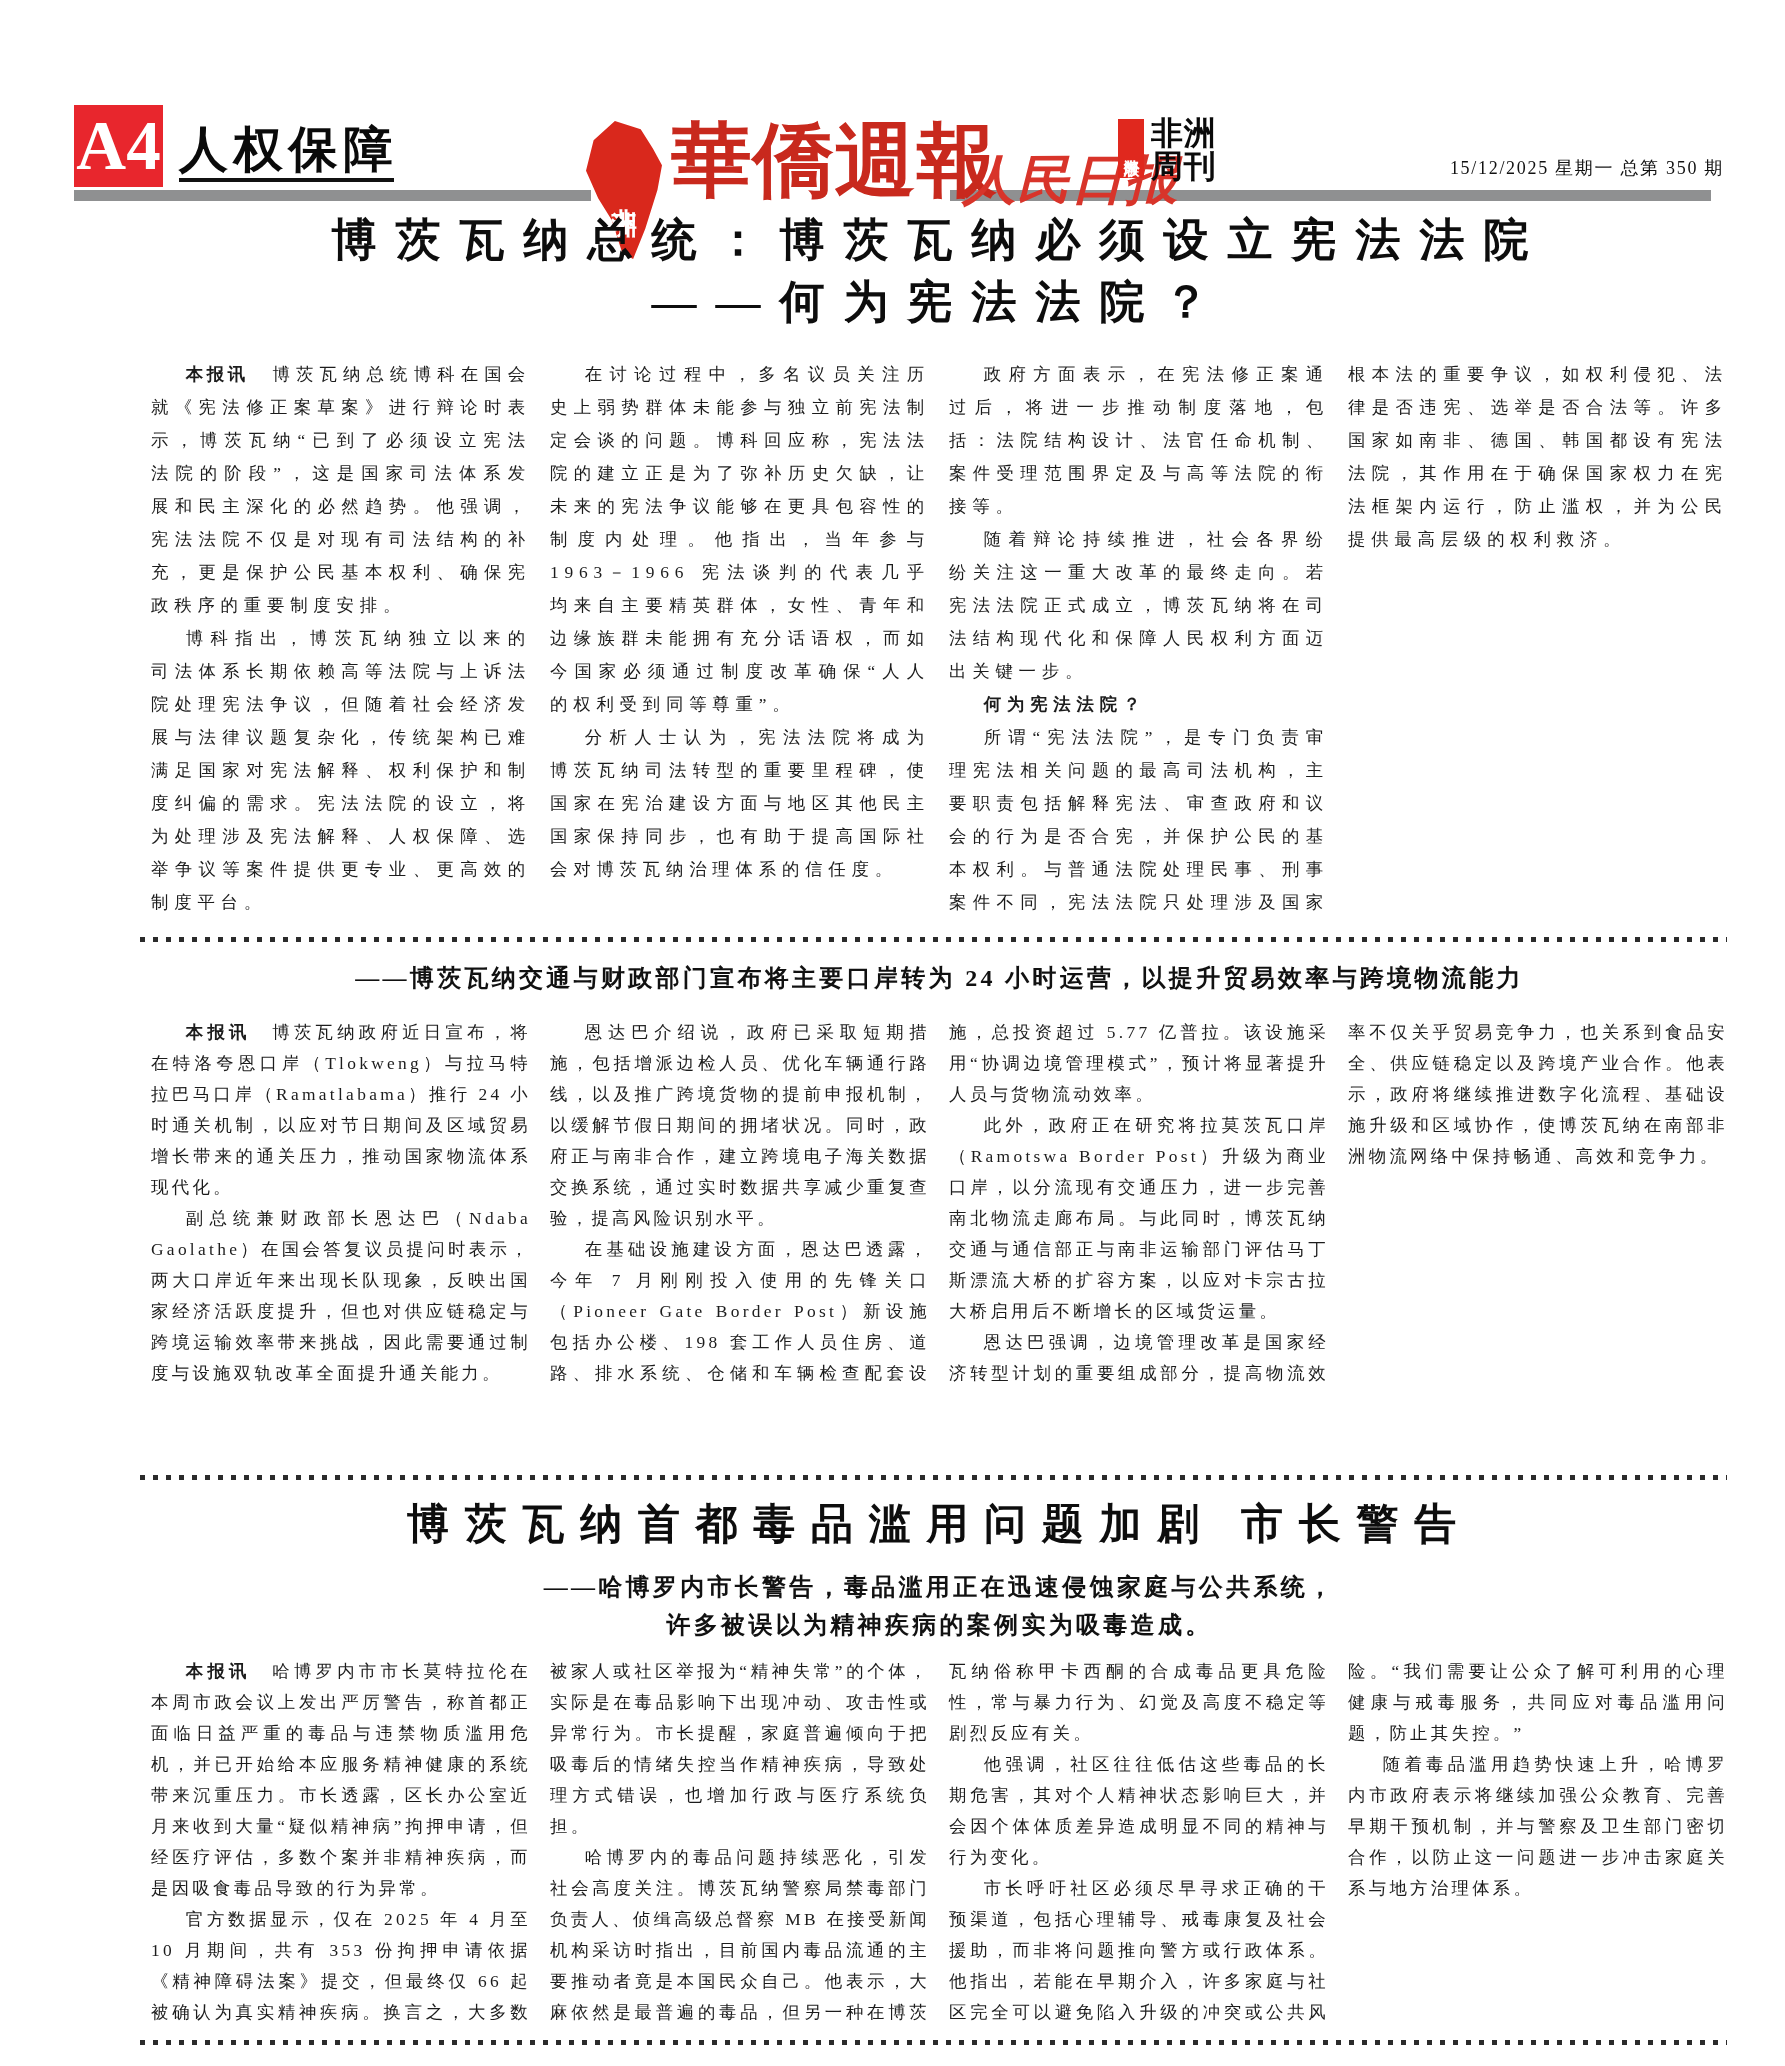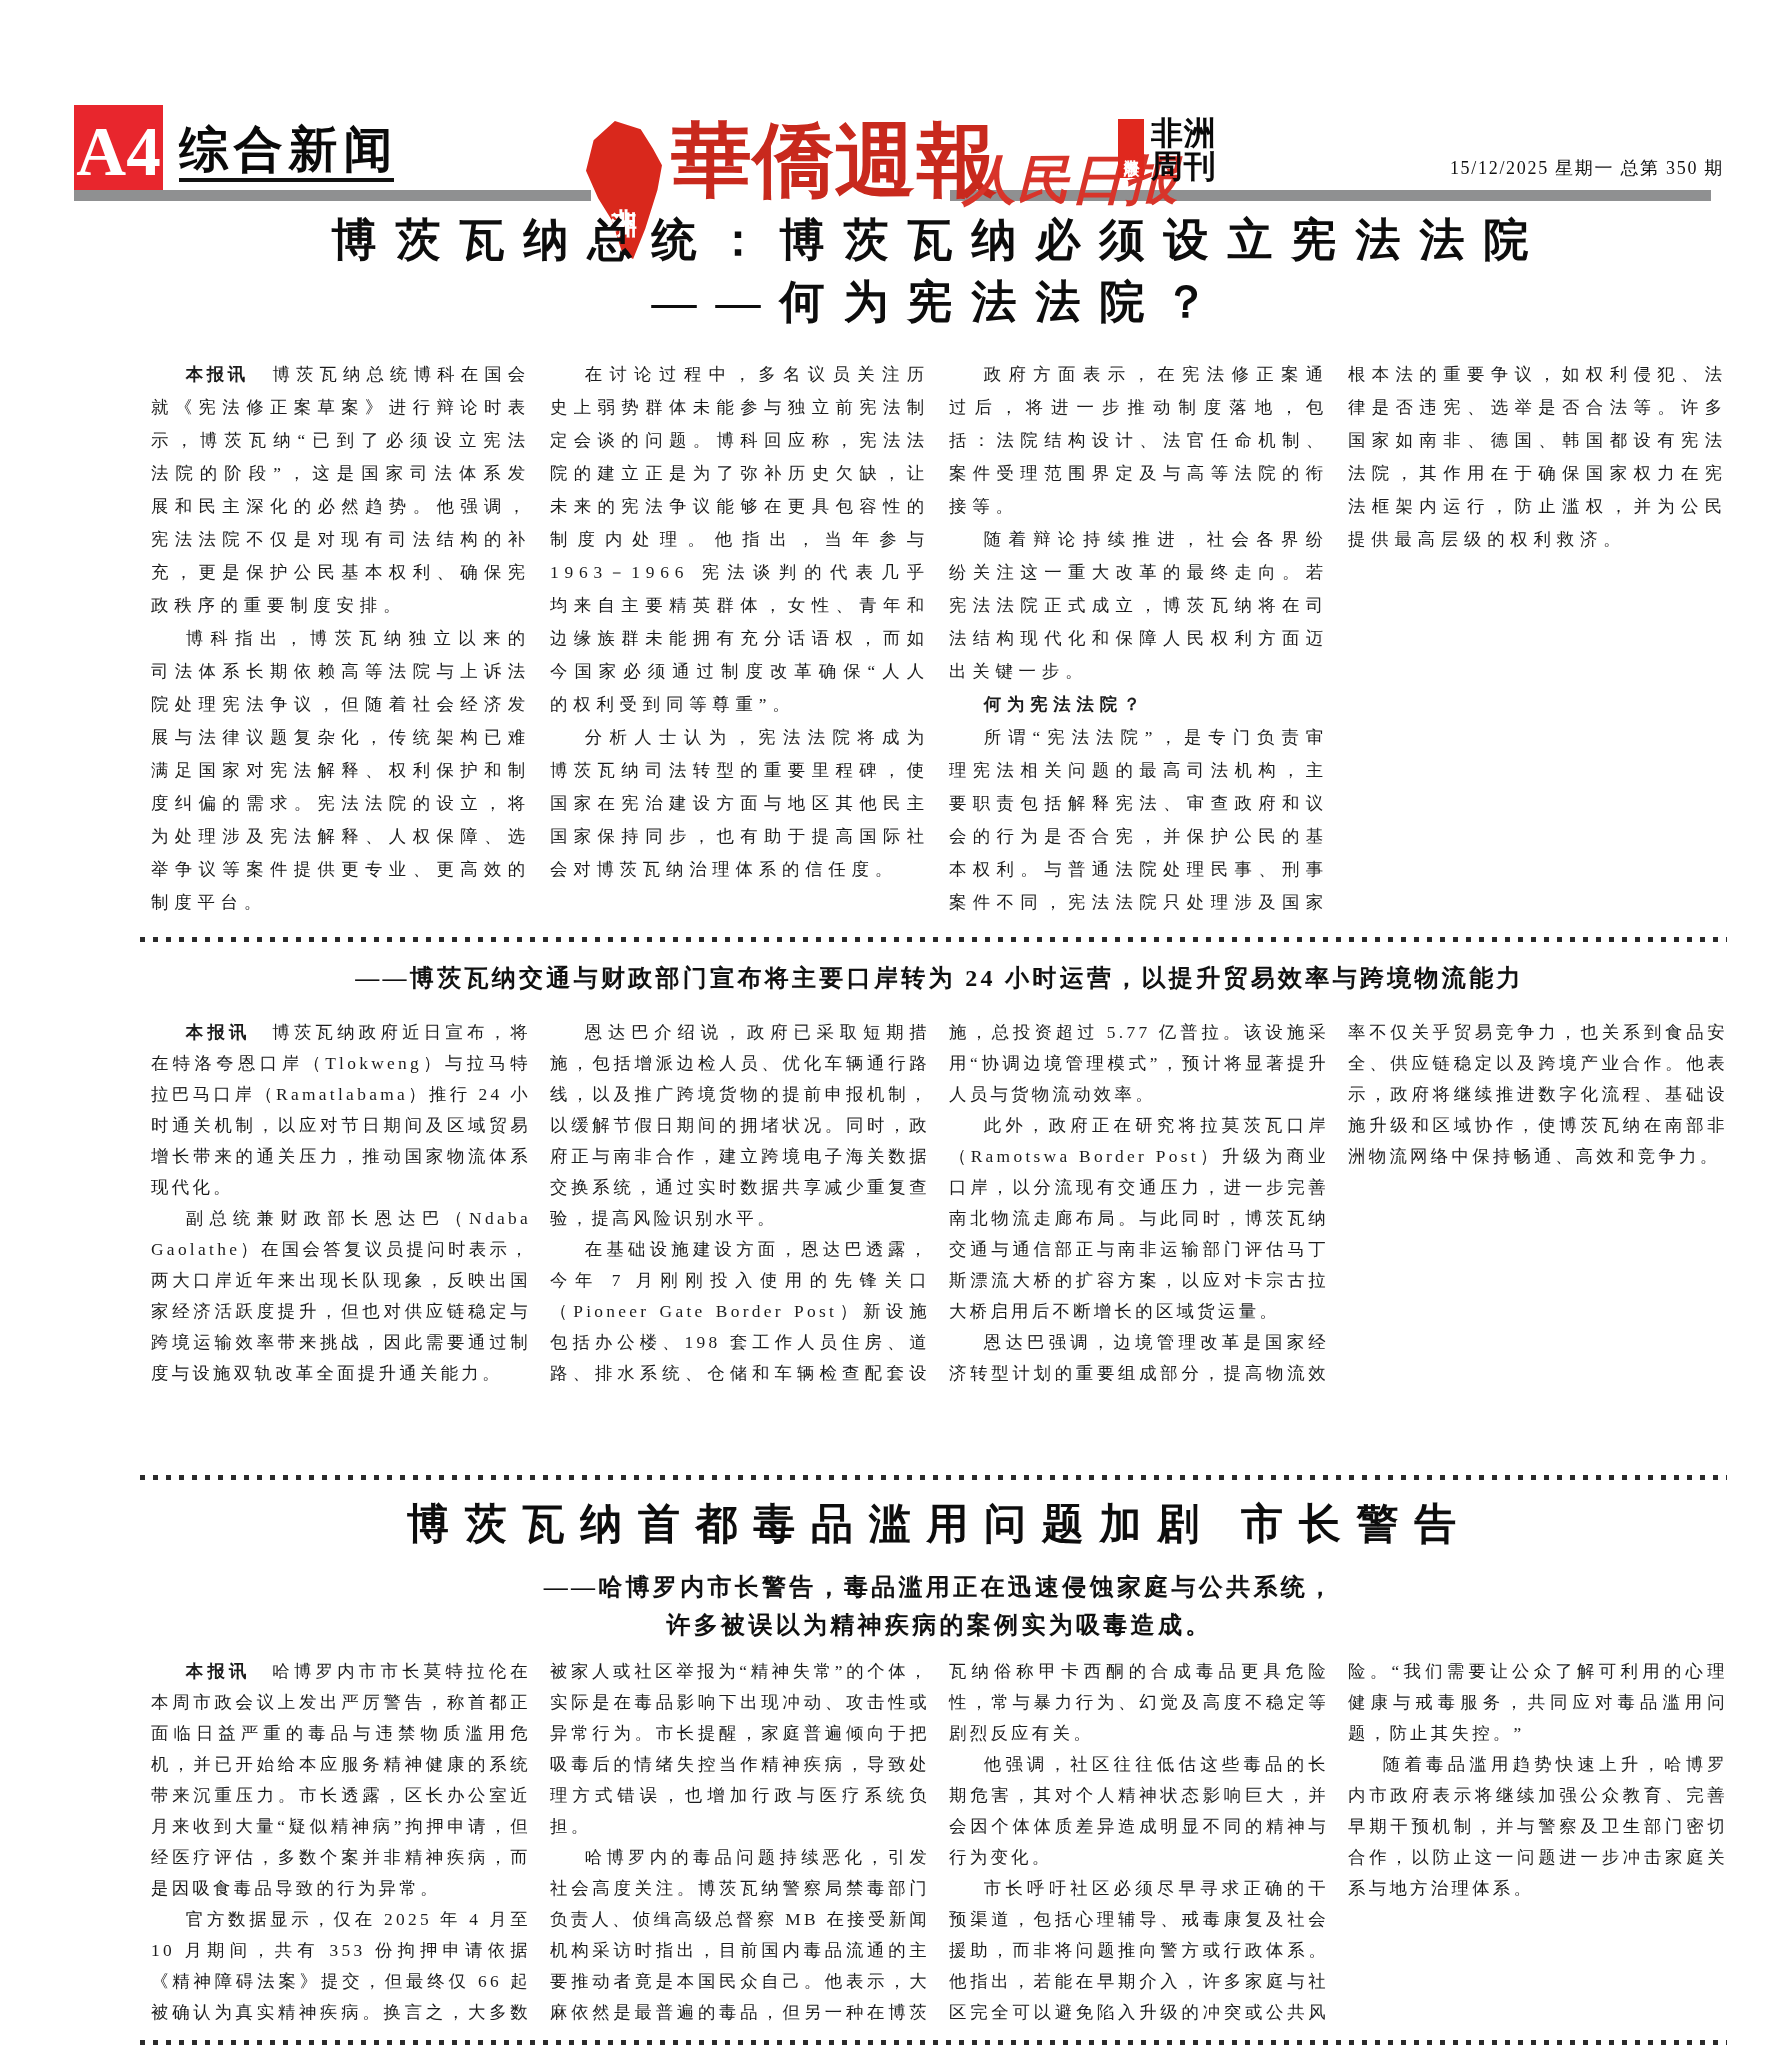--- a/index.html
+++ b/index.html
@@ -1,20 +1,20 @@
 <!DOCTYPE html>
 <html style="font-size:6.6px"><head>
 <meta charset="utf-8">
 <style>
   html,body{margin:0;padding:0;background:#ffffff;}
   body{width:1786px;height:2610px;position:relative;overflow:hidden;
        font-family:"Liberation Serif",serif;color:#1c1c1c;}
 
   
-  .page-tag{position:absolute;left:74px;top:105px;width:89px;height:95px;
+  .page-tag{position:absolute;left:74px;top:105px;width:89px;height:82px;
             background:#e8262d;color:#fff;display:flex;align-items:center;justify-content:center;
             font-size:69px;font-weight:bold;font-family:"Liberation Serif",serif;}
   .section-name{position:absolute;left:179px;top:117px;font-size:49px;font-weight:900;
                 letter-spacing:5.8px;font-family:"Liberation Sans",sans-serif;color:#0a0a0a;}
   .section-underline{position:absolute;left:179px;top:178px;width:215px;height:3.7px;background:#111;}
   .gray-bar{position:absolute;top:190px;height:10.7px;background:#8f9091;}
   .gray-bar.left{left:74px;width:517px;}
   .gray-bar.right{left:950px;width:761px;}
 
   .africa{position:absolute;left:586px;top:121px;width:76px;height:138px;background:#d9281c;
@@ -57,21 +57,21 @@
   .sep{position:absolute;left:140px;width:1587px;height:5px;
        background-image:repeating-linear-gradient(to right,#2b2b2b 0 5px,transparent 5px 13px);}
 </style>
 </head>
 <body>
 
 <header>
   <div class="page-tag">
     <span>A4</span>
   </div>
-  <div class="section-name">综合新闻</div>
+  <div class="section-name">人权保障</div>
   <div class="section-underline"></div>
 
   <div class="gray-bar left"></div>
   <div class="gray-bar right"></div>
 
   <div class="africa">
     <span>非洲</span>
   </div>
   <div class="brand">華僑週報</div>
   <div class="pd">人民日报</div>

